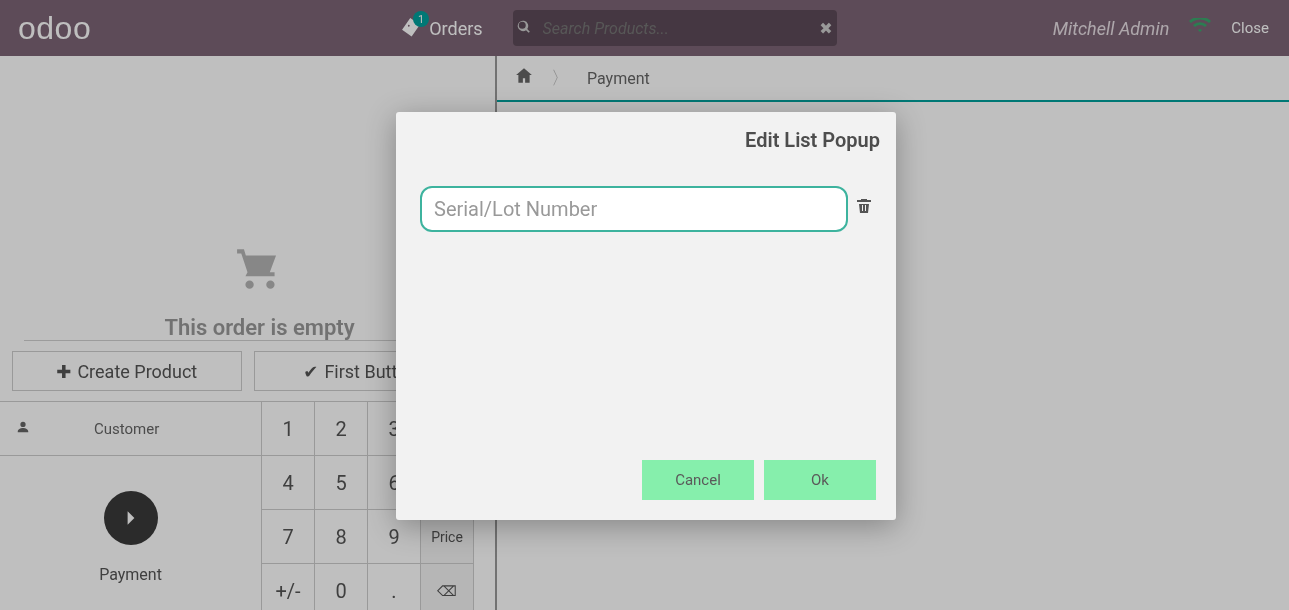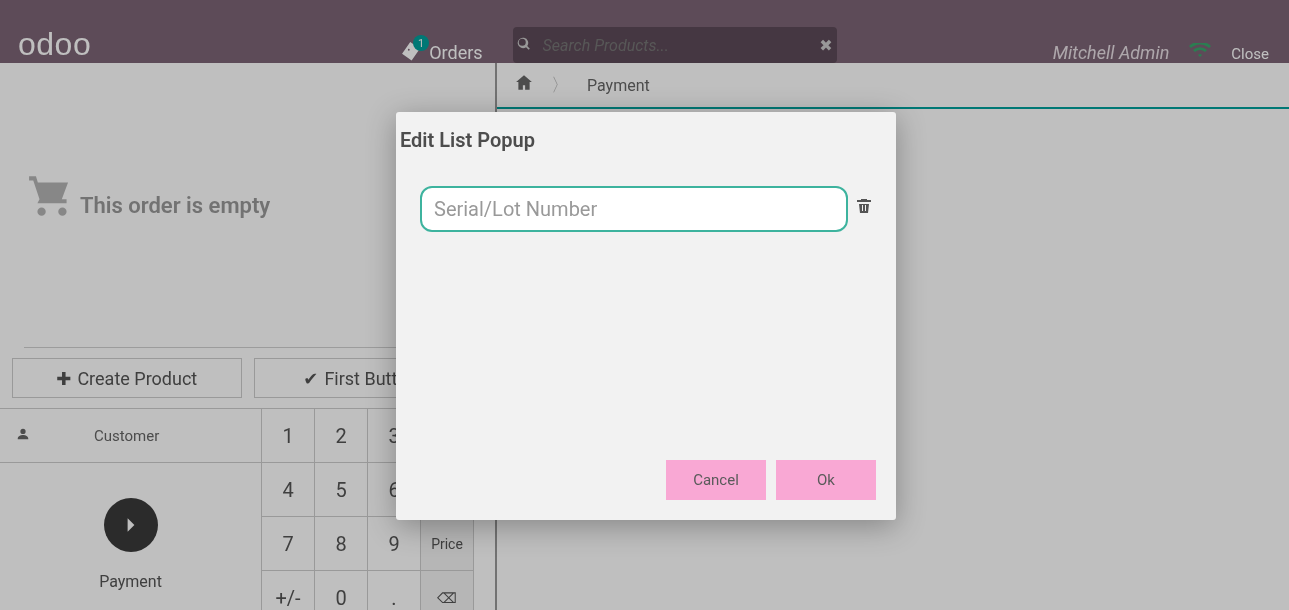--- a/index.html
+++ b/index.html
@@ -1,33 +1,33 @@
 <!DOCTYPE html>
 <html><head>
 <meta charset="utf-8">
 <style>
   * { box-sizing: border-box; margin: 0; padding: 0; font-family: -apple-system, BlinkMacSystemFont, "Segoe UI", Roboto, "Helvetica Neue", Arial, sans-serif; }
   body { width: 1289px; height: 610px; overflow: hidden; background: #fff; position: relative; }
   .overlay { position: absolute; inset: 0; background: rgba(0,0,0,0.25); z-index: 50; pointer-events: none; }
-  .topbar { height: 63px; background: #7c6576; display: flex; align-items: flex-end; color: #fff; position: relative; z-index: 10; }
+  .topbar { height: 56px; background: #7c6576; display: flex; align-items: center; color: #fff; position: relative; z-index: 10; }
   .logo { margin-left: 18px; font-size: 32px; font-weight: 400; letter-spacing: 0.5px; color: #fff; font-family: Arial, sans-serif; }
   .orders-btn { margin-left: 310px; display: flex; align-items: center; gap: 6px; font-size: 18px; cursor: pointer; }
   .ticket-icon { position: relative; width: 22px; height: 22px; }
   .ticket-icon svg { width: 22px; height: 22px; }
   .ticket-badge { position: absolute; top: -6px; right: -6px; background: #00a09d; color: #fff; border-radius: 50%; width: 16px; height: 16px; font-size: 11px; display: flex; align-items: center; justify-content: center; }
   .search-wrap { margin-left: 30px; width: 324px; height: 36px; background: #5d4a58; border-radius: 4px; display: flex; align-items: center; padding: 0 4px; gap: 12px; }
   .search-wrap input { flex: 1; background: transparent; border: 0; outline: 0; color: #ccc; font-size: 16px; font-style: italic; }
   .search-wrap .clear { color: #ccc; cursor: pointer; font-size: 16px; }
   .search-icon { color:#ccc; font-size:14px; }
   .user-name { margin-left: auto; font-style: italic; font-size: 18px; color: #e8dfe5; margin-right: 20px; }
   .wifi-icon { color: #3aa76d; margin-right: 20px; }
   .close-btn { margin-right: 20px; font-size: 15px; cursor: pointer; }
   .main { display: flex; height: calc(610px - 48px); }
   .left-pane { width: 497px; display: flex; flex-direction: column; border-right: 2px solid #999; }
-  .order-area { flex: 1; display: flex; flex-direction: row; align-items: center; justify-content: flex-start; color: #888; border-bottom: 1px solid #d1d1d1; margin-left: 24px; }
+  .order-area { flex: 1; display: flex; flex-direction: column; align-items: center; justify-content: flex-end; color: #888; border-bottom: 1px solid #d1d1d1; margin-left: 24px; }
   .cart-icon { font-size: 56px; color: #b0b0b0; margin-bottom: 8px; }
   .empty-text { font-size: 22px; font-weight: 600; color: #999; }
   .action-row { display: flex; padding: 10px 12px; gap: 12px; }
   .action-btn { flex: 1; min-width: 0; height: 40px; border: 1px solid #ccc; background: #fff; display: flex; align-items: center; justify-content: center; gap: 6px; font-size: 18px; color: #555; cursor: pointer; white-space: nowrap; overflow: hidden; }
   .bottom-pad { display: flex; border-top: 1px solid #ccc; }
   .left-col { width: 262px; border-right: 1px solid #ccc; }
   .customer-row { height: 54px; display: flex; align-items: center; border-bottom: 1px solid #ccc; padding-left: 16px; gap: 64px; color: #666; font-size: 15px; cursor:pointer; }
   .payment-cell { height: 162px; display: flex; flex-direction: column; align-items: center; justify-content: center; gap: 20px; color:#555; cursor:pointer; }
   .payment-circle { width: 54px; height: 54px; background: #3a3a3a; border-radius: 50%; display: flex; align-items: center; justify-content: center; color: #fff; font-size: 22px; }
   .numpad { display: grid; grid-template-columns: repeat(4, 53px); grid-template-rows: repeat(4, 54px); }
@@ -37,27 +37,27 @@
   .breadcrumb { height: 46px; display: flex; align-items: center; border-bottom: 2px solid #00a09d; padding-left: 18px; gap: 18px; color: #666; font-size: 16px; }
   .breadcrumb .home { font-size: 18px; cursor: pointer; }
   .breadcrumb .sep { color: #bbb; font-size: 18px; }
   .product-grid { padding: 16px; display: flex; gap: 16px; }
   .product-card { width: 116px; height: 116px; border: 1px solid #ddd; position: relative; cursor: pointer; background:#fff; }
   .product-card.peek { width: 20px; overflow: hidden; margin-left:-6px; }
   .price-tag { position: absolute; top: 6px; right: 4px; background: #5a8ea8; color: #fff; font-size: 11px; padding: 1px 4px; border-radius: 1px; }
   .product-img { width: 100%; height: 88px; display:flex; align-items:center; justify-content:center; }
   .product-name { font-size: 11px; color: #555; padding: 2px 4px; border-top:1px solid #eee; }
   .modal { position: absolute; top: 112px; left: 396px; width: 500px; background: #f2f2f2; border-radius: 3px; z-index: 100; box-shadow: 0 6px 30px rgba(0,0,0,0.3); }
-  .modal-title { text-align: left; padding: 16px 4px 14px; font-size: 20px; font-weight: 600; color: #4d4d4d; }
+  .modal-title { text-align: right; padding: 16px 16px 14px; font-size: 20px; font-weight: 600; color: #4d4d4d; }
   .modal-body { min-height: 280px; padding: 20px 24px; display: flex; align-items: flex-start; gap: 8px; }
   .serial-input { flex: 1; height: 46px; border: 2px solid #3db39e; border-radius: 12px; padding: 0 12px; font-size: 20px; color: #333; outline: none; background:#fff; }
   .serial-input::placeholder { color: #999; font-style: normal; }
   .trash { margin-top: 12px; cursor: pointer; color: #666; font-size: 16px; }
   .modal-footer { padding: 14px 20px 20px; display: flex; justify-content: flex-end; gap: 10px; }
-  .modal-footer button { width: 100px; height: 40px; border: 0; background: #f9a8d4; color: #5a5a5a; font-size: 15px; cursor: pointer; }
+  .modal-footer button { width: 112px; height: 40px; border: 0; background: #86efac; color: #5a5a5a; font-size: 15px; cursor: pointer; }
 </style>
 </head>
 <body>
 
 <div class="topbar">
   <div class="logo">odoo</div>
   <div class="orders-btn">
     <span class="ticket-icon">
       <svg viewBox="0 0 24 24">
           <path fill="#fff" d="M21 10l-9-9-11 11 9 9zM9 10a1 1 0 110-2 1 1 0 010 2z" transform="rotate(-10 12 12)"></path>

